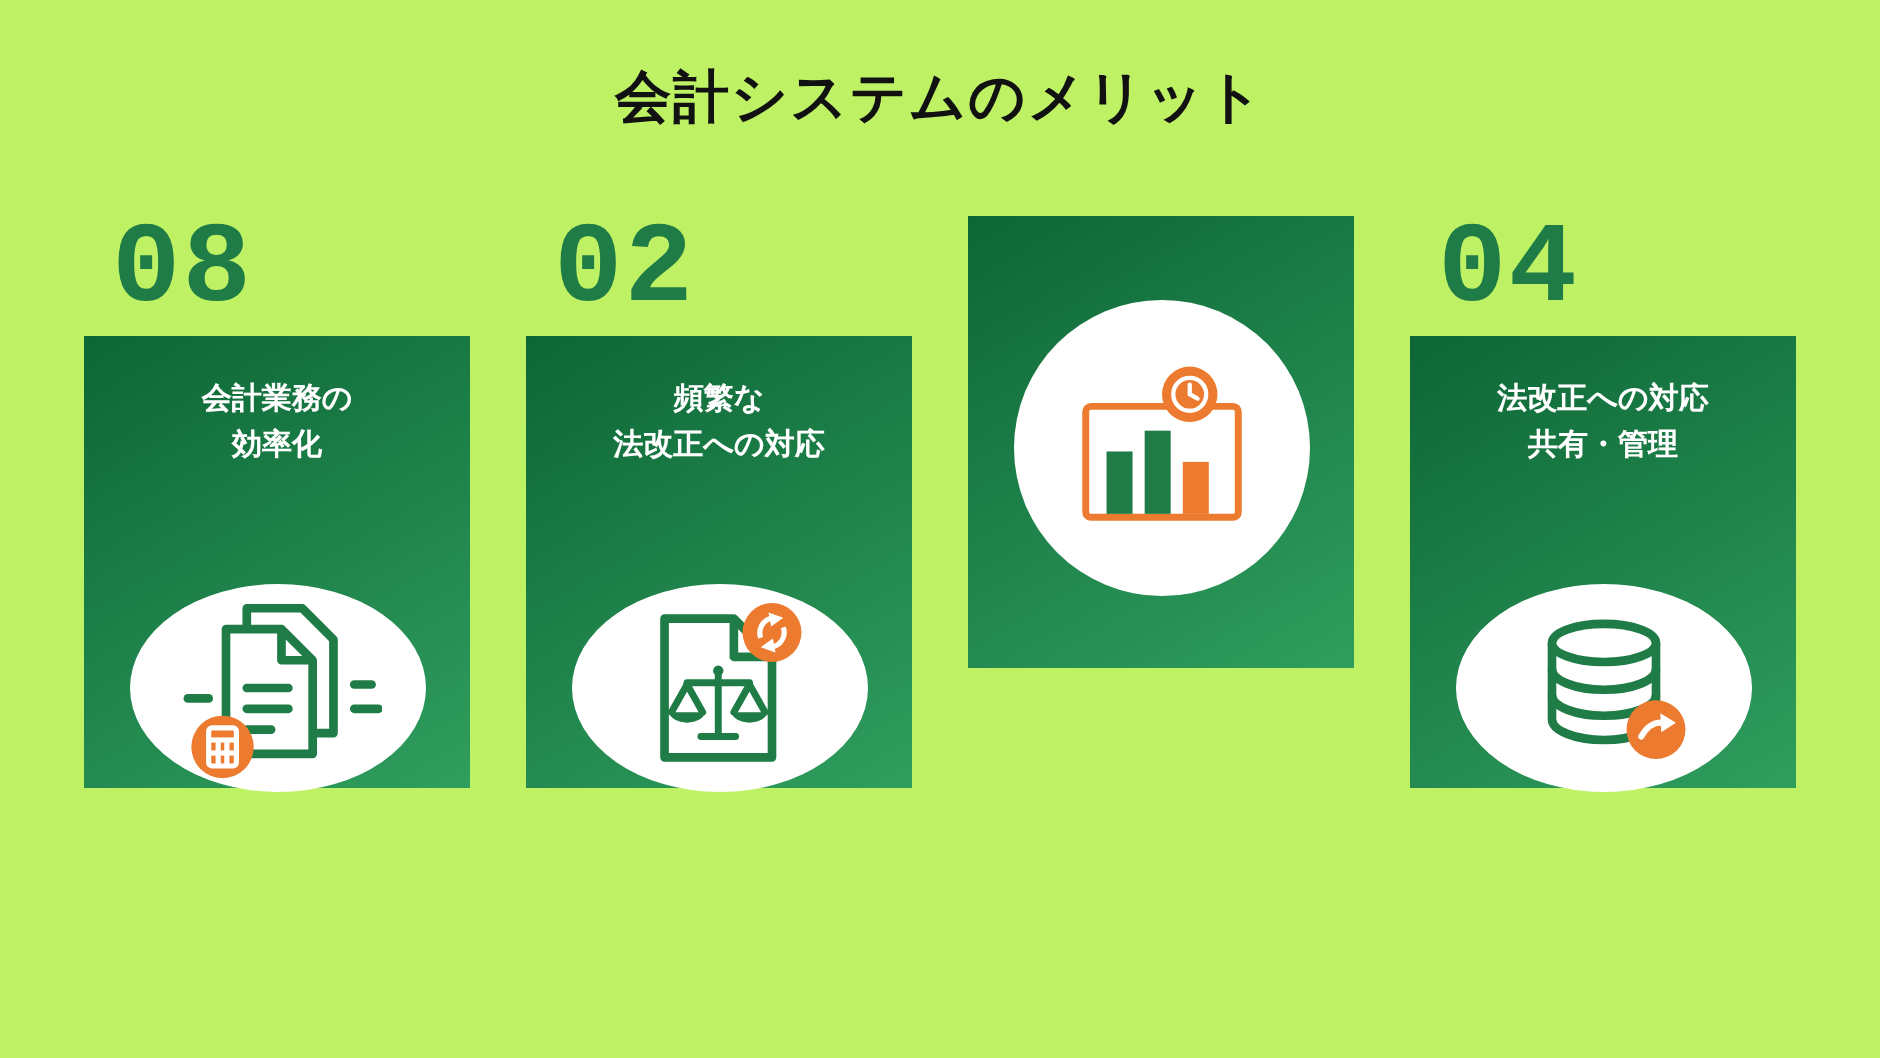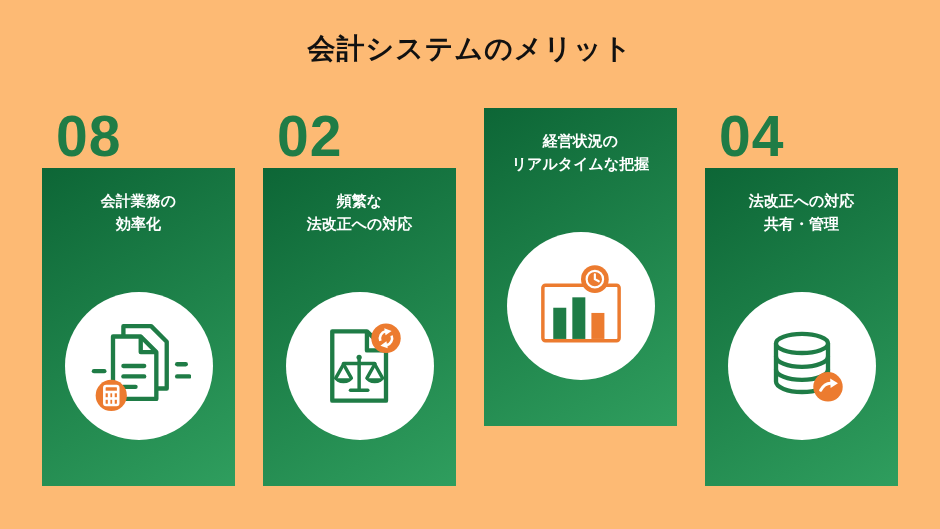--- a/index.html
+++ b/index.html
@@ -1,20 +1,20 @@
 <!DOCTYPE html>
 <html><head>
 <meta charset="utf-8">
 <style>
   html,body{margin:0;padding:0;background:#ffffff;}
   .page{
     position:relative;
     width:940px;height:529px;
-    background:#fdba74;
-    font-family:Liberation Sans, sans-serif;
+    background:#bef264;
+    font-family:Liberation Mono, monospace;
     overflow:hidden;
   }
   .title{
     margin:0;
     padding-top:30px;
     text-align:center;
     font-size:28px;
     font-weight:800;
     letter-spacing:1px;
     color:#111111;
@@ -32,21 +32,21 @@
   }
   .num{
     font-size:57px;
     font-weight:800;
     line-height:1;
     color:#1f7c46;
     margin:0 0 3px 14px;
     letter-spacing:1px;
   }
   .card{
-    height:318px;
+    height:226px;
     background:linear-gradient(150deg,#0d6636 0%,#2f9e5e 100%);
     display:flex;
     flex-direction:column;
     align-items:center;
     padding-top:22px;
     box-sizing:border-box;
     gap:36px;
   }
   .label{
     color:#ffffff;
@@ -141,24 +141,20 @@
             </g>
             <polygon points="88,16.5 96.5,19.5 89.5,24.5" fill="#ffffff"></polygon>
             <polygon points="92,39.5 83.5,36.5 90.5,31.5" fill="#ffffff"></polygon>
           </svg>
         </div>
       </div>
     </div>
 
     <div class="col">
       <div class="card">
-        <div class="label">
-          <span>経営状況の</span><br>
-          <span>リアルタイムな把握</span>
-        </div>
         <div class="circle">
           <svg viewBox="0 0 120 120" aria-hidden="true">
             <rect x="16" y="36" width="88" height="64" rx="3" fill="none" stroke="#ec7b2f" stroke-width="4"></rect>
             <rect x="28" y="62" width="15" height="36" fill="#1f7c46"></rect>
             <rect x="50" y="50" width="15" height="48" fill="#1f7c46"></rect>
             <rect x="72" y="68" width="15" height="30" fill="#ec7b2f"></rect>
             <circle cx="76" cy="29" r="16" fill="#ec7b2f"></circle>
             <circle cx="76" cy="29" r="9.5" fill="none" stroke="#ffffff" stroke-width="2.5"></circle>
             <path d="M76 23.5 v5.5 l4.5 2.5" fill="none" stroke="#ffffff" stroke-width="2.5" stroke-linecap="round"></path>
           </svg>

